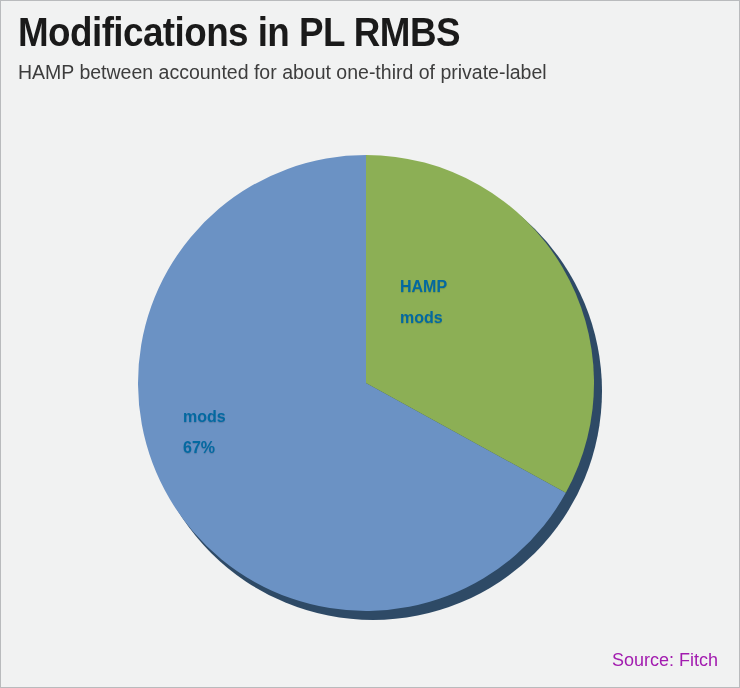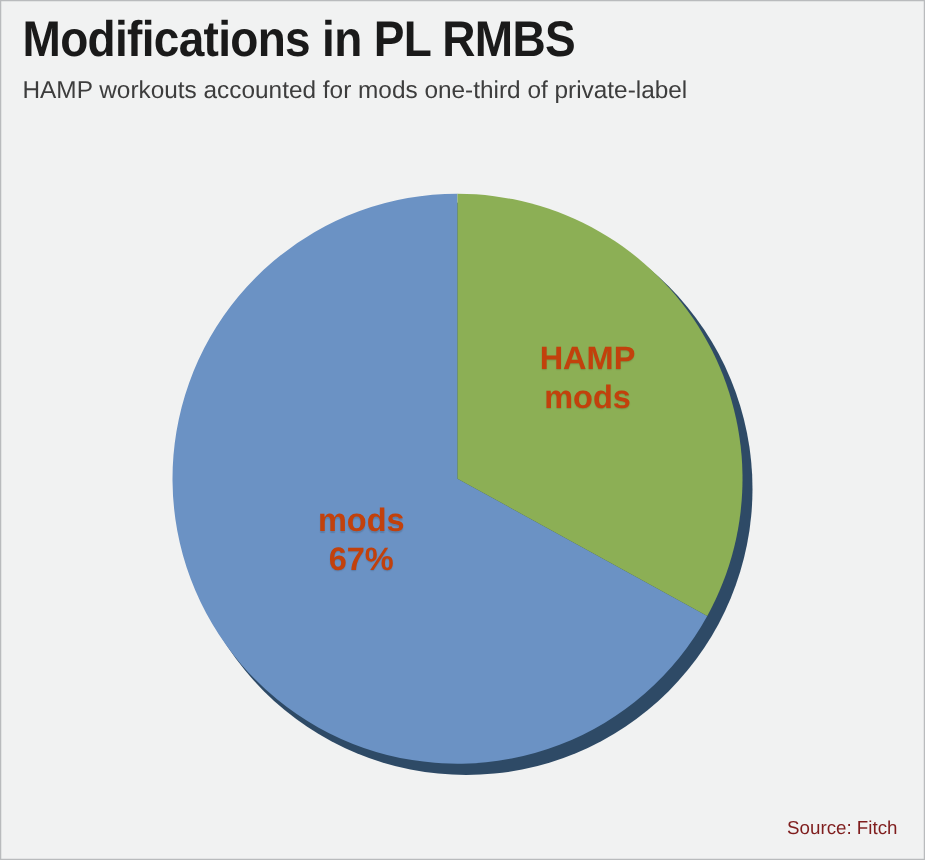--- a/index.html
+++ b/index.html
@@ -68,24 +68,24 @@
 
   #pie-svg {
     position: absolute;
     left: 0;
     top: 0;
     display: block;
   }
 
   .slice-label {
     position: absolute;
-    text-align: center;
-    color: #c2410c;
+    text-align: left;
+    color: #0369a1;
     font-weight: bold;
-    font-size: 26px;
+    font-size: 16px;
     line-height: 31px;
     text-shadow: 0 1px 1px rgba(0,0,0,0.14);
     pointer-events: none;
     white-space: nowrap;
   }
 
   #label-hamp {
     left: 399px;
     top: 270px;
     width: 140px;
@@ -101,34 +101,34 @@
   .slice-label .lbl-name2,
   .slice-label .lbl-value {
     display: block;
   }
 
   
   #source-note {
     position: absolute;
     right: 21px;
     bottom: 16px;
-    font-size: 15px;
-    color: #7f1d1d;
+    font-size: 18px;
+    color: #a21caf;
     white-space: nowrap;
   }
 </style>
 </head>
 <body>
 
 <div id="canvas">
 
   <div id="header">
     <h1 id="chart-title">Modifications in PL RMBS</h1>
     <p id="chart-subtitle">
-      <span class="sub-line">HAMP workouts accounted for mods one-third of private-label</span>
+      <span class="sub-line">HAMP between accounted for about one-third of private-label</span>
     </p>
   </div>
 
   <div id="pie-wrap">
 
     <svg id="pie-svg" width="740" height="688" viewBox="0 0 740 688">
 
       <circle cx="372" cy="390" r="229" fill="#2e4a66"></circle>
 
       <path d="M 365 382 L 564.80 491.84 A 228 228 0 1 1 365.00 154.00 Z" fill="#6b92c4"></path>

